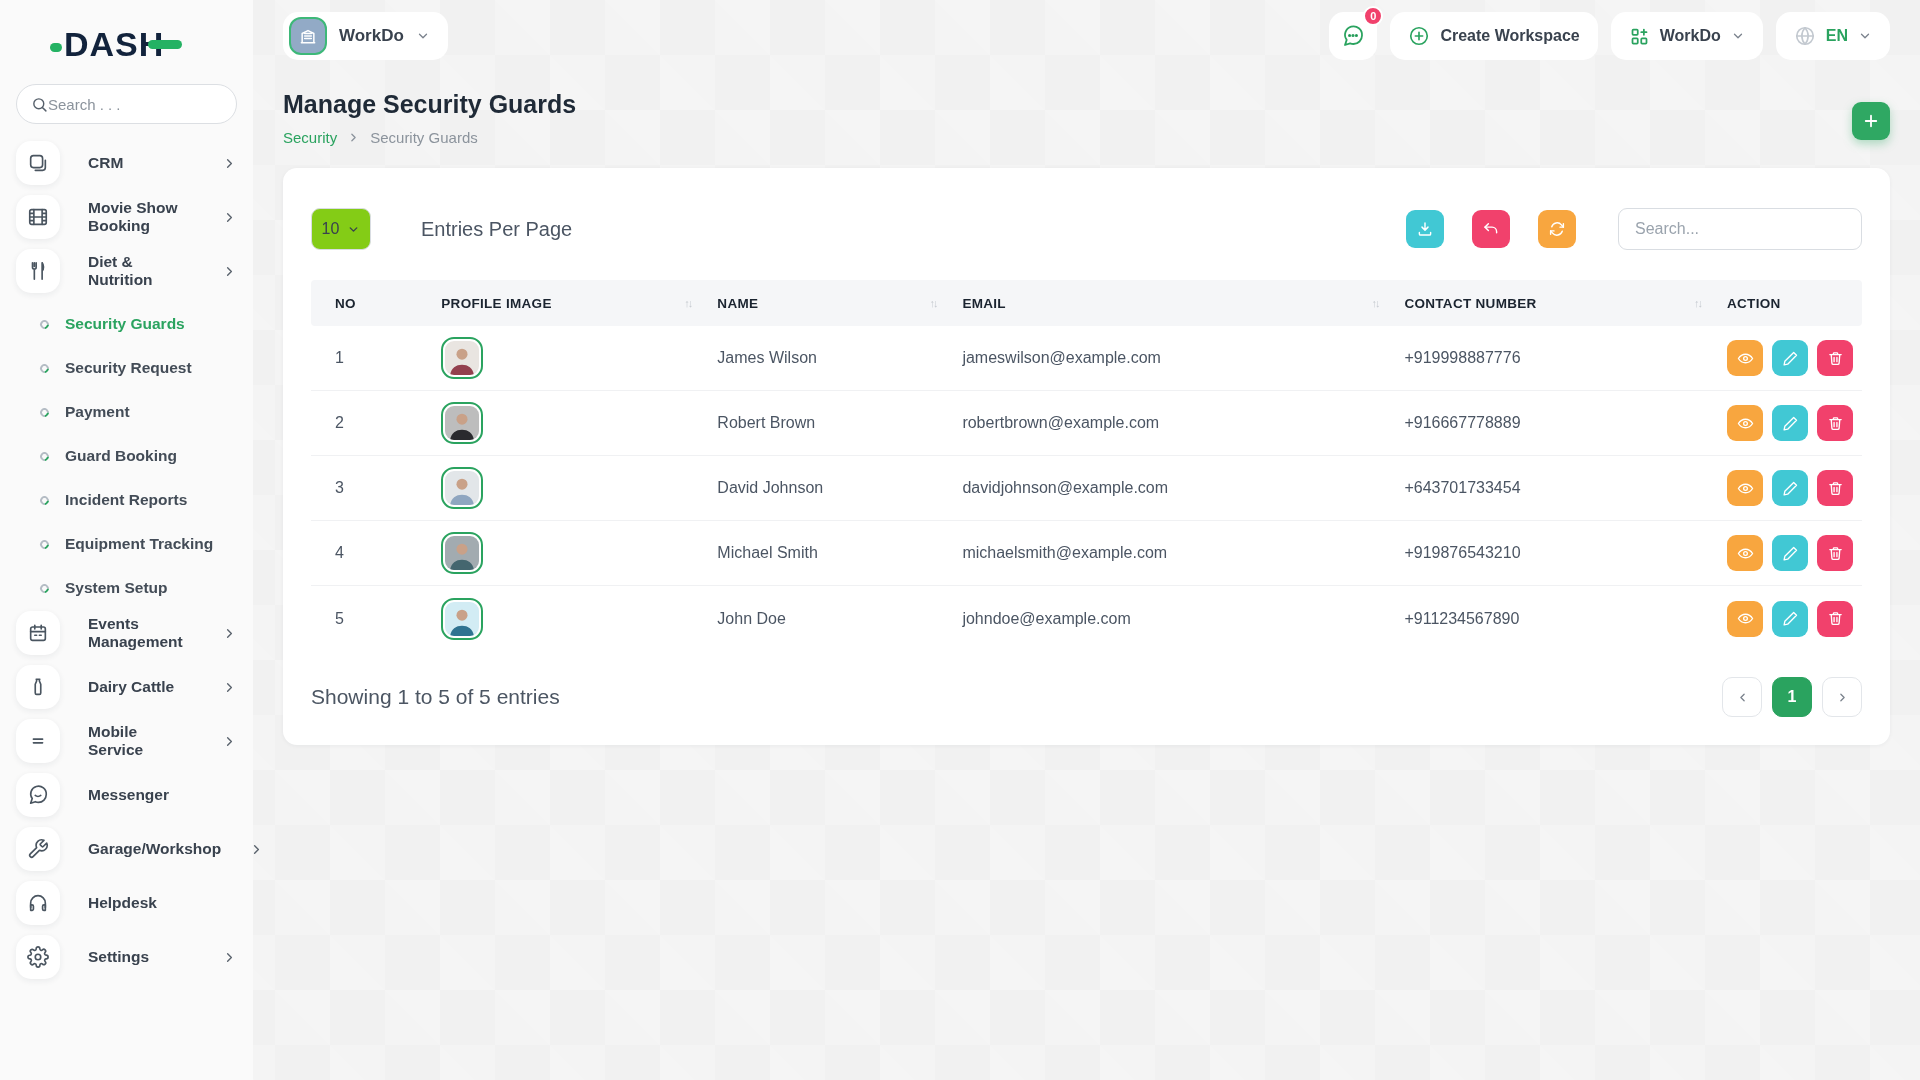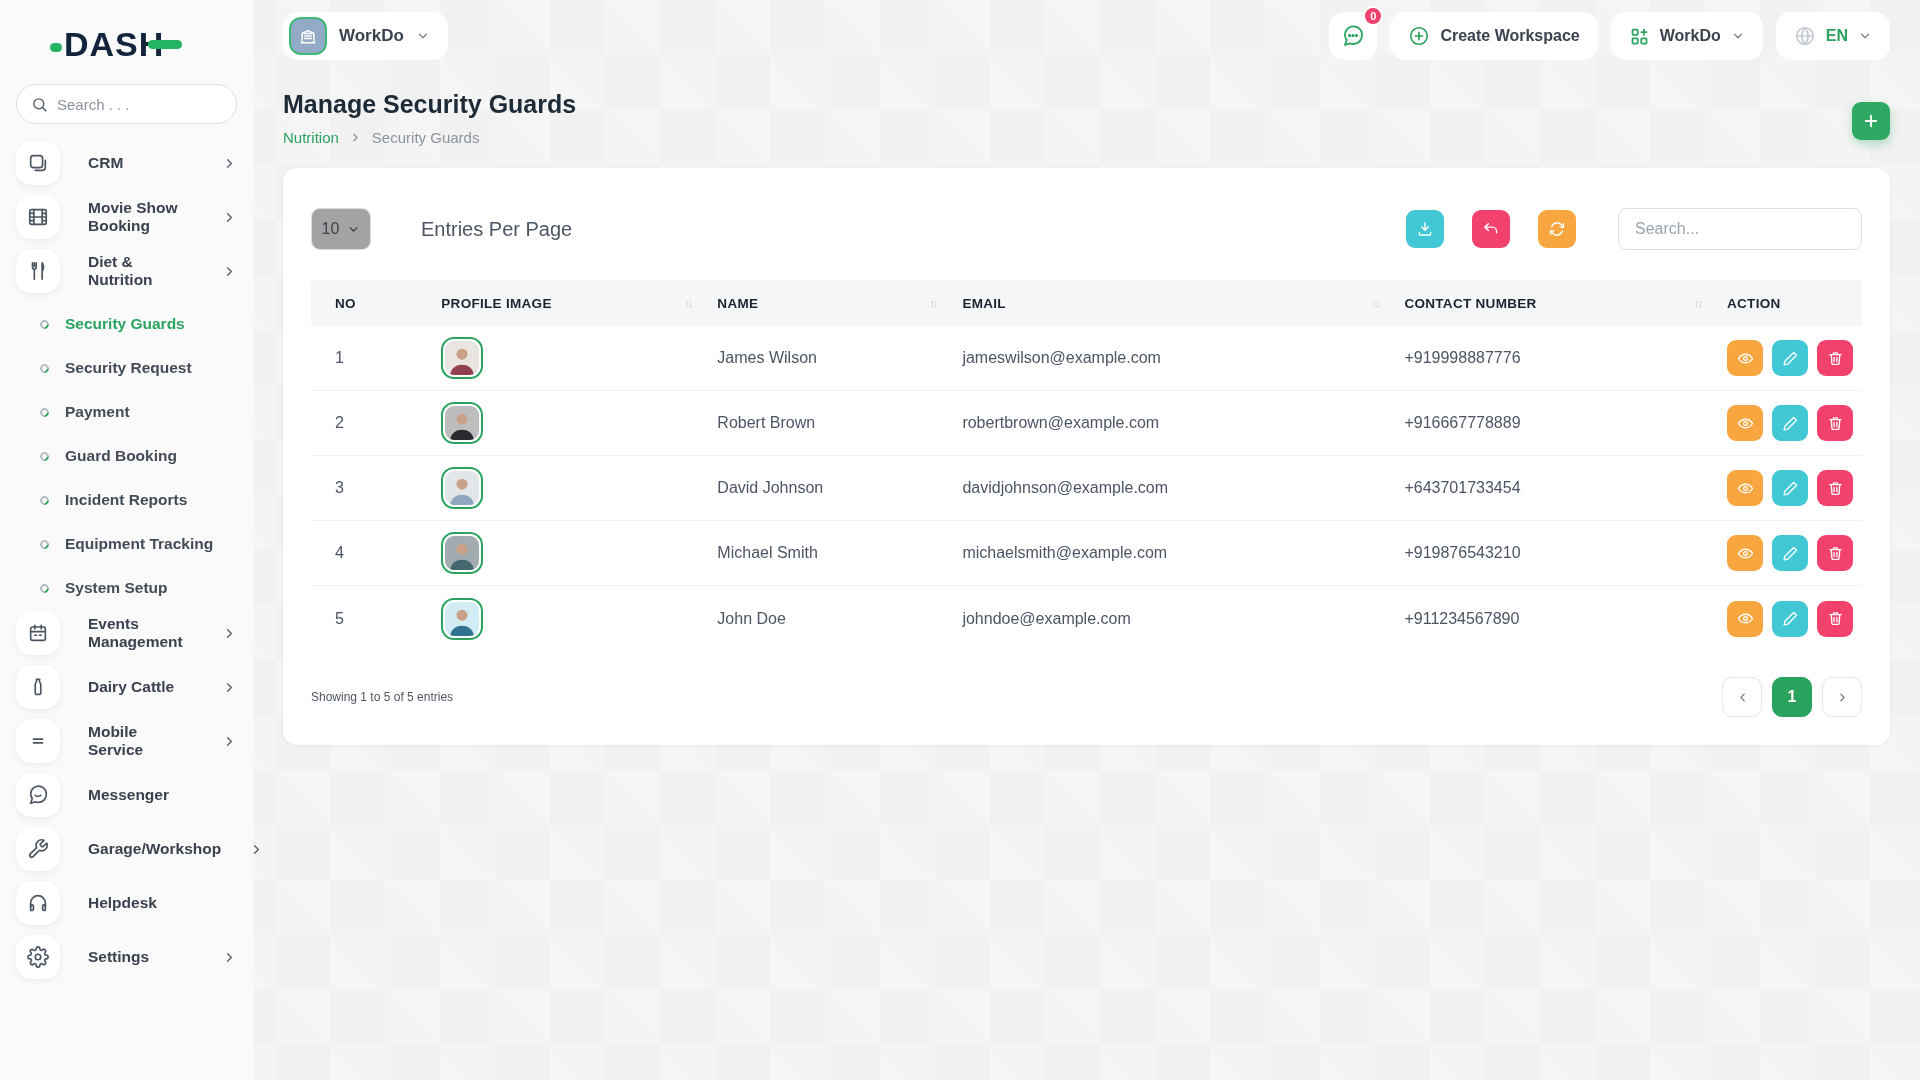--- a/index.html
+++ b/index.html
@@ -13,21 +13,21 @@
   svg { display:block; }
 
   
   .sidebar { position:fixed; left:0; top:0; bottom:0; width:253px; padding:22px 16px 0 16px;
     background:#fafafa; z-index:5; }
   .logo { display:flex; align-items:center; height:44px; padding-left:48px; position:relative; }
   .logo-dot { position:absolute; left:34px; top:21px; width:12px; height:9px; border-radius:5px; background:#24b263; }
   .logo-text { font-size:34px; font-weight:800; letter-spacing:1px; color:#12233c; }
   .logo-bar { width:34px; height:9px; border-radius:5px; background:#24b263; margin-left:-16px; }
   .side-search { margin-top:18px; height:40px; border:1px solid #dcdfe3; border-radius:20px;
-    background:#fff; display:flex; align-items:center; padding:0 14px; gap:9px; }
+    background:#fff; display:flex; align-items:center; padding:0 14px; }
   .side-search svg { stroke:#56606b; }
   .side-search input { border:none; outline:none; flex:1; font-size:15px; color:#39424e;
     font-family:inherit; background:transparent; }
   .side-search input::placeholder { color:#8b939c; }
   .side-nav { margin-top:16px; }
   .side-item { display:flex; align-items:center; height:46px; margin-bottom:8px; cursor:pointer; gap:28px; }
   .tile { width:44px; height:44px; flex:0 0 44px; background:#fff; border-radius:15px;
     box-shadow:0 2px 6px rgba(30,40,60,.07); display:flex; align-items:center; justify-content:center; color:#4a5560; }
   .tile svg { stroke:#4a5560; }
   .side-label { flex:1; font-size:15.5px; font-weight:700; color:#39424e; line-height:1.15; }
@@ -74,21 +74,21 @@
   .crumb-sep svg { stroke:#8b939c; }
   .crumb-current { color:#8b939c; }
   .add-btn { width:38px; height:38px; margin-top:12px; border:none; border-radius:9px; background:#2fa863;
     color:#fff; font-size:22px; cursor:pointer; display:flex; align-items:center; justify-content:center;
     box-shadow:0 4px 10px rgba(47,168,99,.35); }
 
   .card { margin-top:22px; background:#fff; border-radius:14px; box-shadow:0 1px 4px rgba(20,30,50,.05);
     padding:40px 28px 28px 28px; }
   .card-toolbar { display:flex; align-items:center; justify-content:space-between; margin-bottom:30px; }
   .toolbar-left { display:flex; align-items:center; gap:14px; }
-  .select-box { width:60px; height:42px; border:1px solid #d9dde2; border-radius:9px; background:#a3a3a3;
+  .select-box { width:60px; height:42px; border:1px solid #d9dde2; border-radius:9px; background:#84cc16;
     display:flex; align-items:center; justify-content:center; gap:8px; font-size:16px; color:#39424e; cursor:pointer; }
   .select-box svg { stroke:#39424e; }
   .entries-label { font-size:20px; color:#4b5563;margin-left:36px; }
   .toolbar-right { display:flex; align-items:center; gap:28px; }
   .sq-btn { width:38px; height:38px; border:none; border-radius:9px; cursor:pointer;
     display:flex; align-items:center; justify-content:center; }
   .sq-btn svg { stroke:#fff; }
   .table-search { width:244px; height:42px; margin-left:14px; border:1px solid #d9dde2; border-radius:9px;
     padding:0 16px; font-size:16px; font-family:inherit; color:#39424e; outline:none; }
   .table-search::placeholder { color:#9aa3ad; }
@@ -108,21 +108,21 @@
   .c-contact { width:20.8%; }
   .c-action { width:8.7%; }
   .avatar { width:42px; height:42px; border-radius:13px; border:2px solid #2aa35f; padding:2px; background:#fff; }
   .avatar-inner { width:100%; height:100%; border-radius:9px; overflow:hidden; }
   .row-actions { display:flex; gap:9px; }
   .act-btn { width:36px; height:36px; border:none; border-radius:9px; cursor:pointer;
     display:flex; align-items:center; justify-content:center; }
   .act-btn svg { stroke:#fff; }
 
   .card-footer { display:flex; align-items:center; justify-content:space-between; margin-top:26px; }
-  .showing { font-size:12px; color:#4c5663; }
+  .showing { font-size:21px; color:#4c5663; }
   .pager { display:flex; gap:10px; }
   .page-btn { width:40px; height:40px; border:1px solid #e3e6ea; background:#fff; border-radius:10px;
     cursor:pointer; display:flex; align-items:center; justify-content:center; font-size:16px; color:#6b7280; }
   .page-btn svg { stroke:#7a828c; }
   .page-btn.current { background:#2aa35f; border-color:#2aa35f; color:#fff; font-weight:600; }
 </style>
 </head>
 <body>
 
 <aside class="sidebar">
@@ -369,21 +369,21 @@
       </span>
     </button>
   </div>
 </header>
 
 <main class="main">
   <div class="page-head">
     <div>
       <h1 class="page-title">Manage Security Guards</h1>
       <div class="breadcrumb">
-        <span class="crumb-link">Nutrition</span>
+        <span class="crumb-link">Security</span>
         <span class="crumb-sep">
           <svg width="13" height="13" viewBox="0 0 24 24" fill="none" stroke-width="2.4" stroke-linecap="round" stroke-linejoin="round">
               <path d="M9 6l6 6-6 6"></path>
             </svg>
         </span>
         <span class="crumb-current">Security Guards</span>
       </div>
     </div>
     <button class="add-btn">
       <span>

